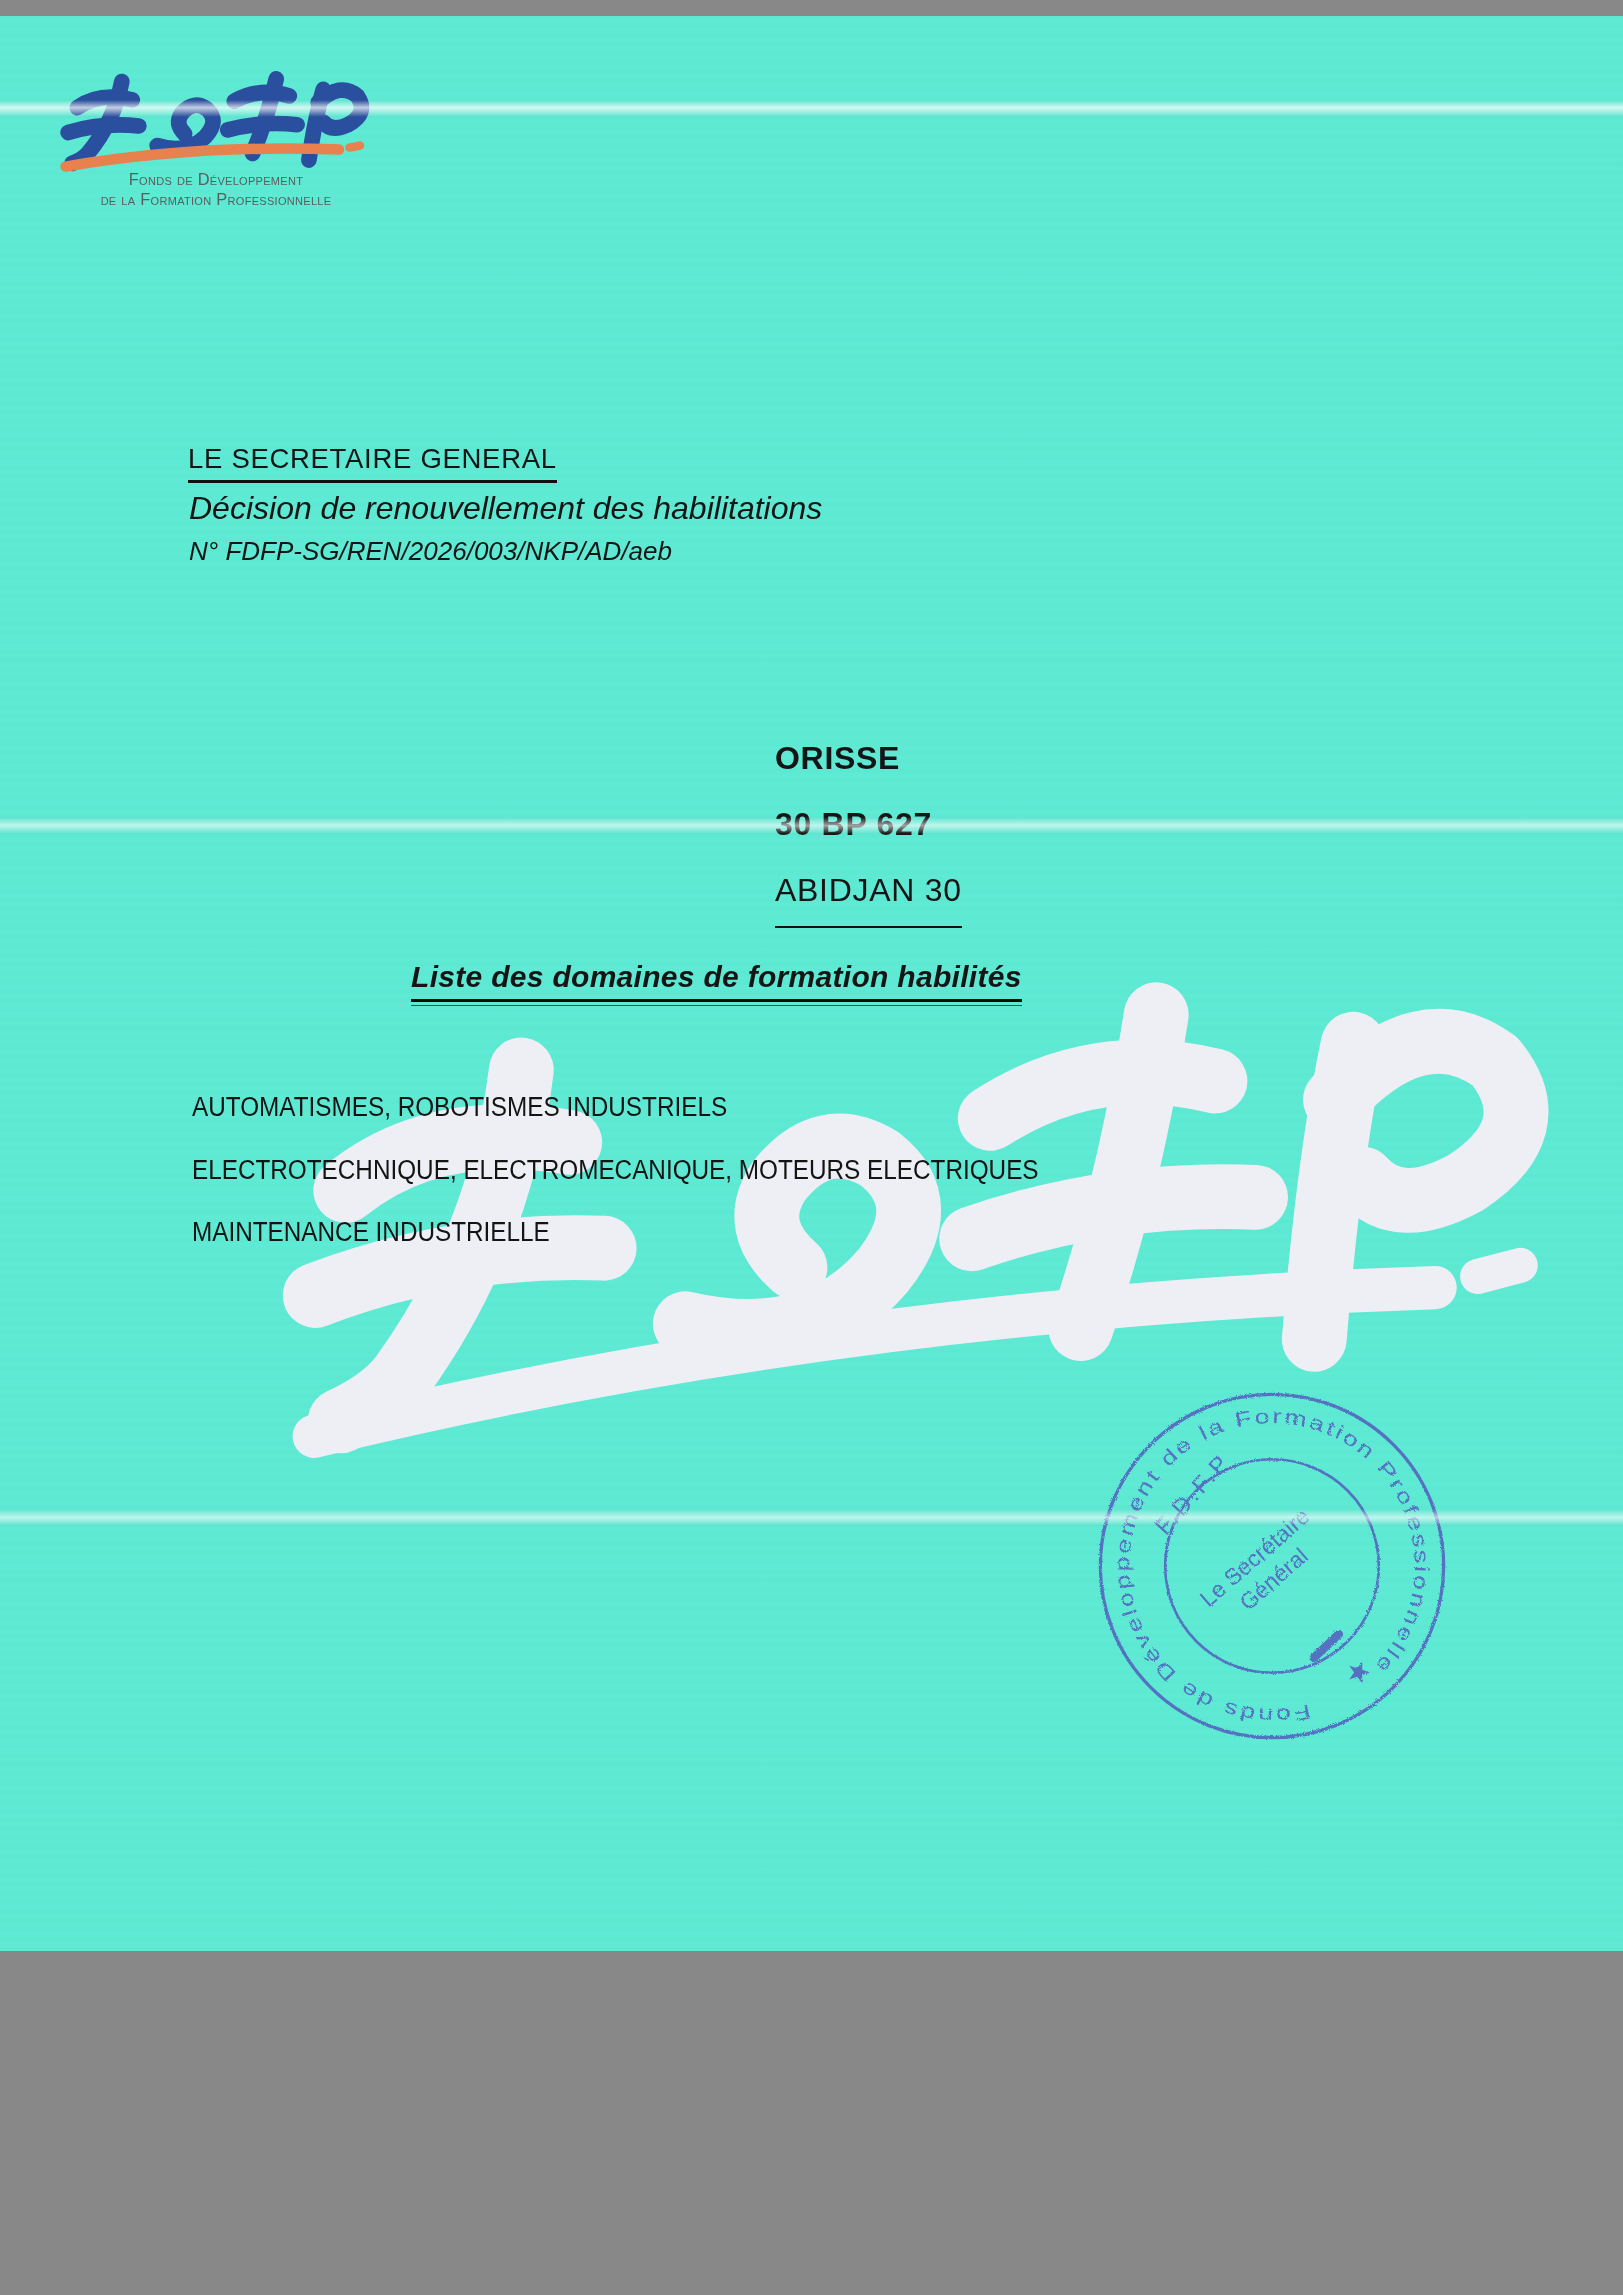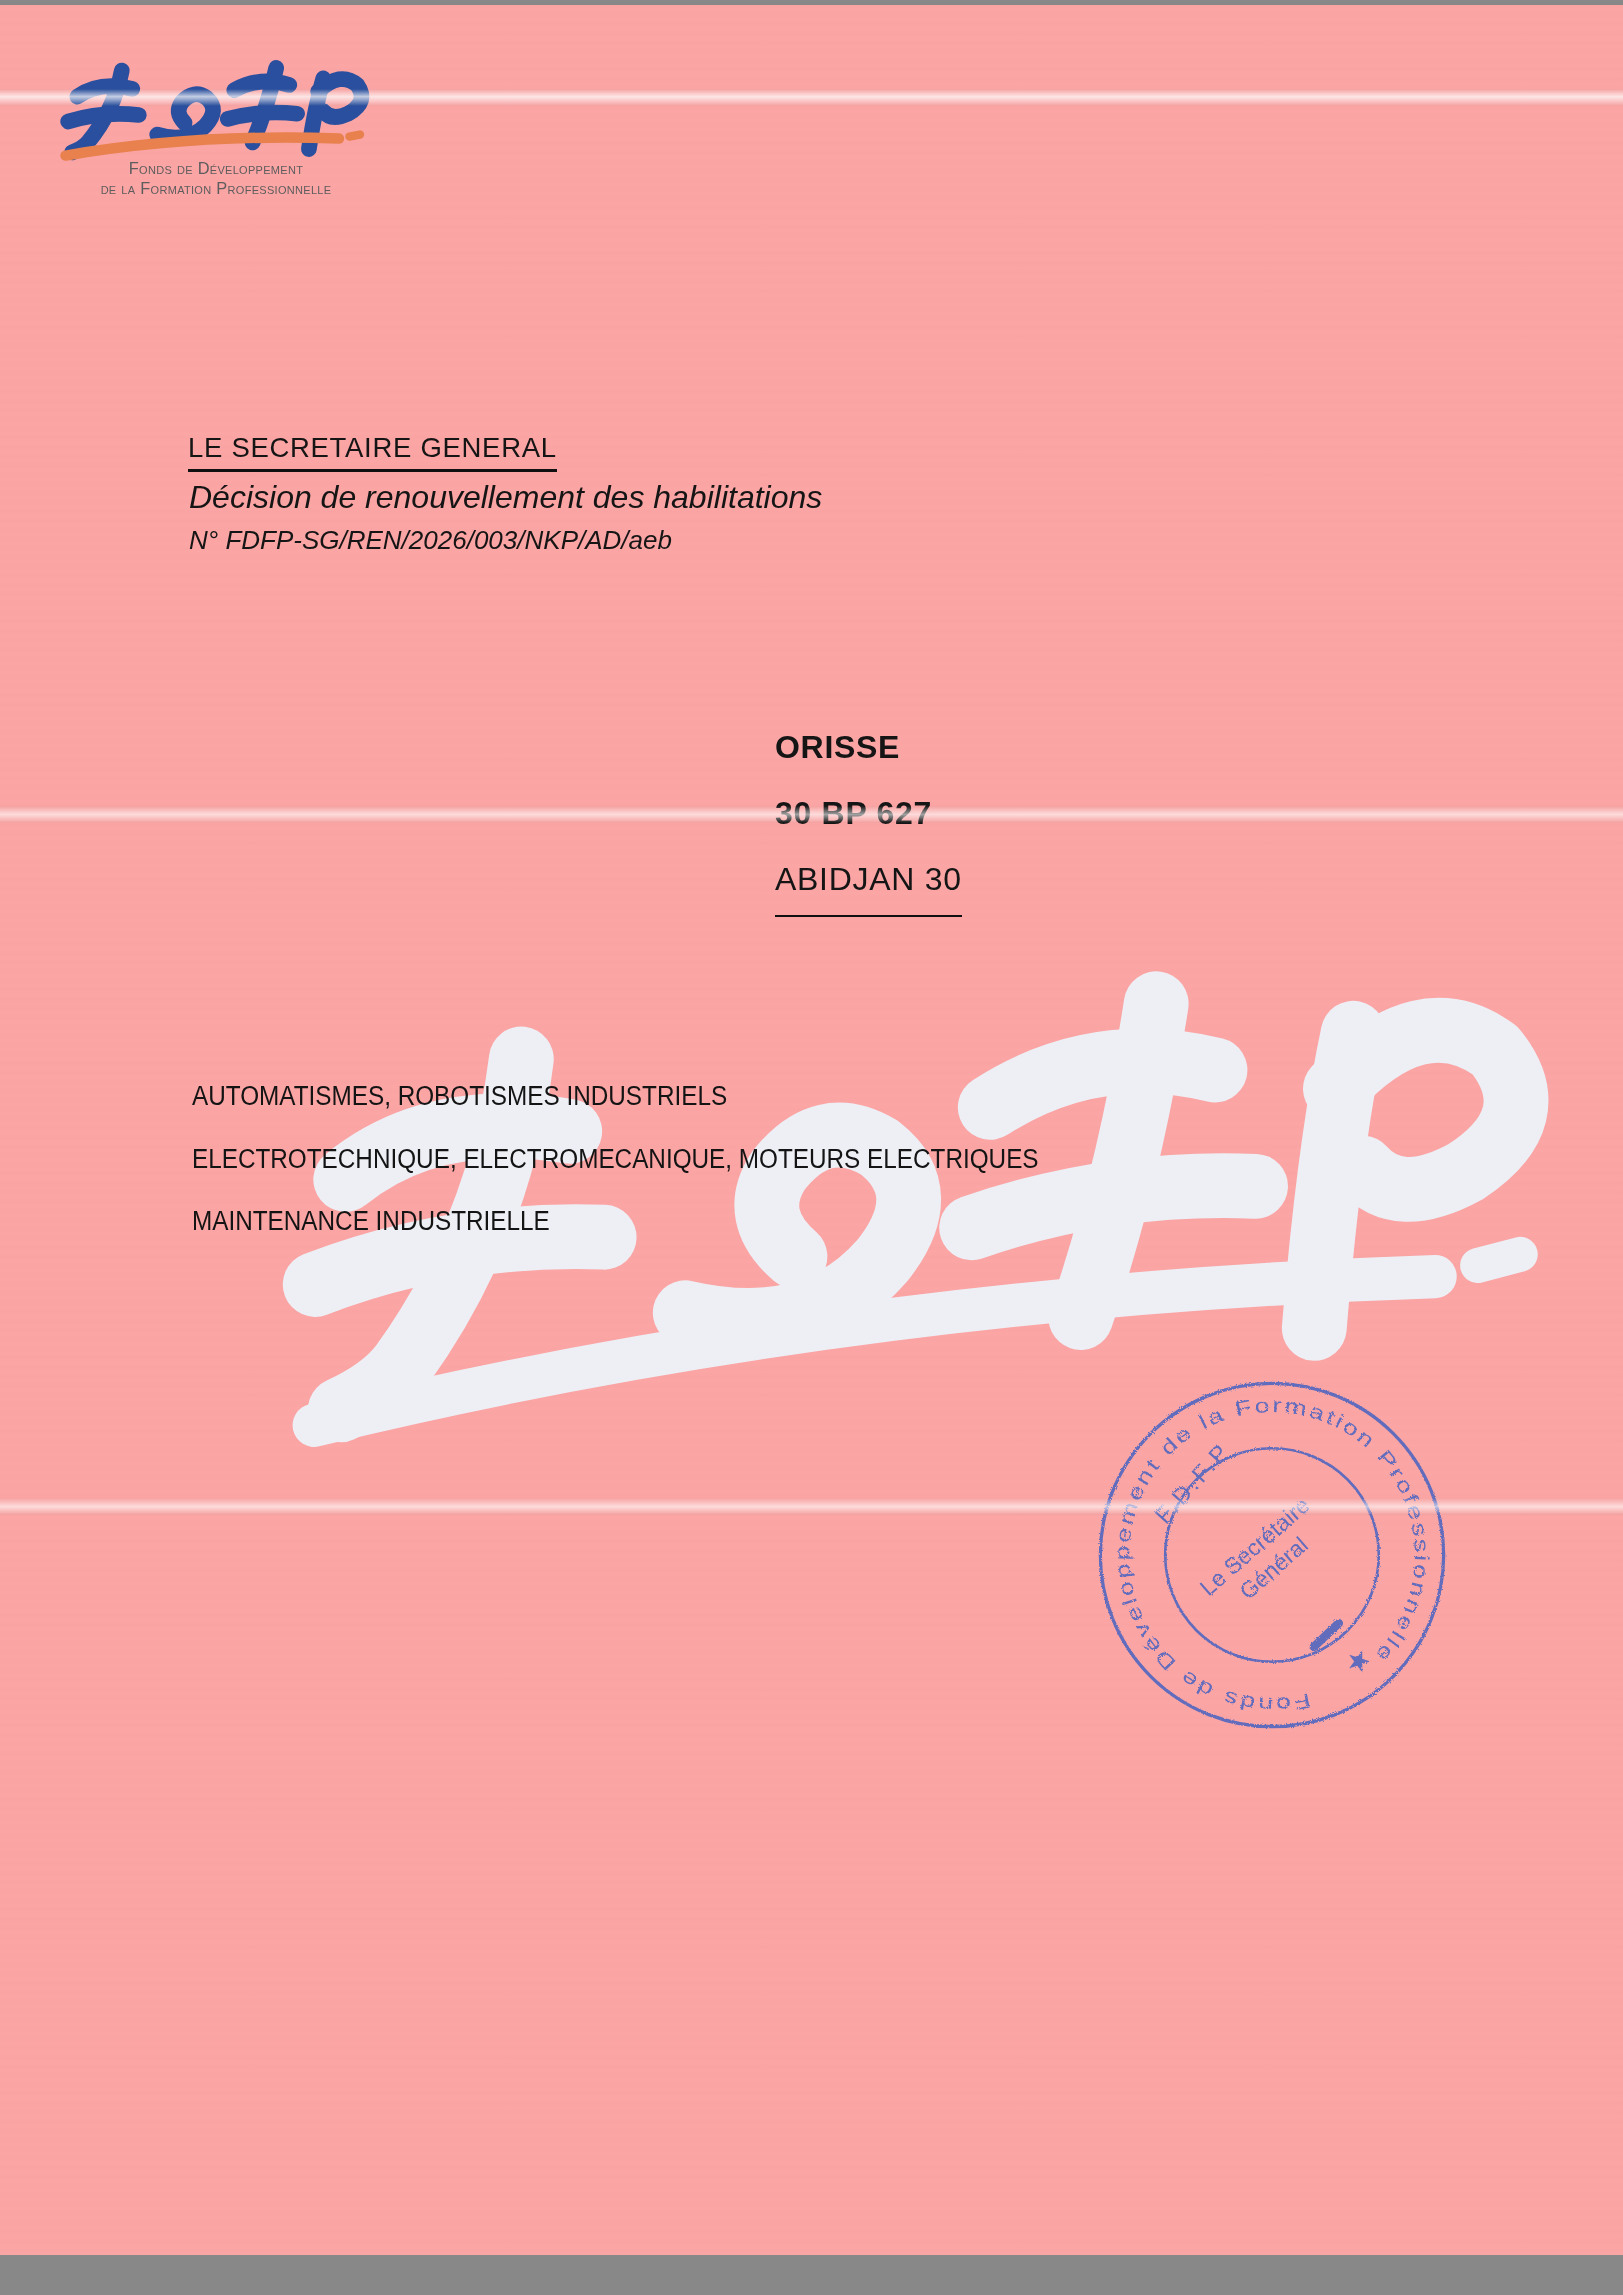--- a/index.html
+++ b/index.html
@@ -1,20 +1,20 @@
 <!DOCTYPE html>
 <html style="font-size:10.5px"><head>
 <meta charset="utf-8">
 <style>
   html,body { margin:0; padding:0; background:#888; }
   .page {
     position:relative;
-    width:1623px; height:2250px;
-    margin:5px auto;
-    background:#fca5a5;
+    width:1623px; height:1935px;
+    margin:16px auto;
+    background:#5eead4;
     font-family:"Liberation Sans", sans-serif;
     color:#151515;
     overflow:hidden;
   }
   
   .page::before{
     content:""; position:absolute; inset:0; z-index:0;
     background:repeating-linear-gradient(
       to bottom,
       rgba(0,0,20,0.012) 0px, rgba(0,0,20,0) 4.6px, rgba(0,0,20,0.008) 9.2px);
@@ -128,20 +128,21 @@
   <div class="abs scan-band" style="top:84px; height:17px;"></div>
 
   <div class="abs lh-title">LE SECRETAIRE GENERAL</div>
   <div class="abs lh-subtitle">Décision de renouvellement des habilitations</div>
   <div class="abs lh-reference">N° FDFP-SG/REN/2026/003/NKP/AD/aeb</div>
 
   <div class="abs rcpt rcpt-name">ORISSE</div>
   <div class="abs rcpt rcpt-box">30 BP 627</div>
   <div class="abs rcpt rcpt-city">ABIDJAN 30</div>
 
+  <div class="abs section-title">Liste des domaines de formation habilités</div>
 
   <div class="abs domain domain-1">AUTOMATISMES, ROBOTISMES INDUSTRIELS</div>
   <div class="abs domain domain-2">ELECTROTECHNIQUE, ELECTROMECANIQUE, MOTEURS ELECTRIQUES</div>
   <div class="abs domain domain-3">MAINTENANCE INDUSTRIELLE</div>
 
   <svg class="abs watermark-svg" viewBox="0 0 480 180" style="color: rgb(237, 239, 245);">
     <use href="#g-letters"></use>
     <use href="#g-swoosh"></use>
   </svg>
 

